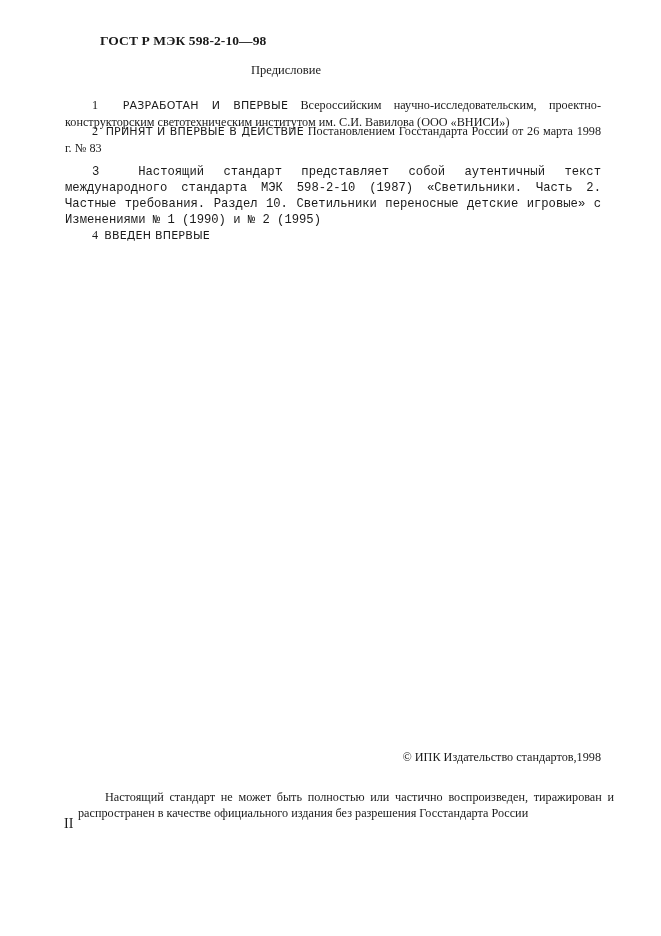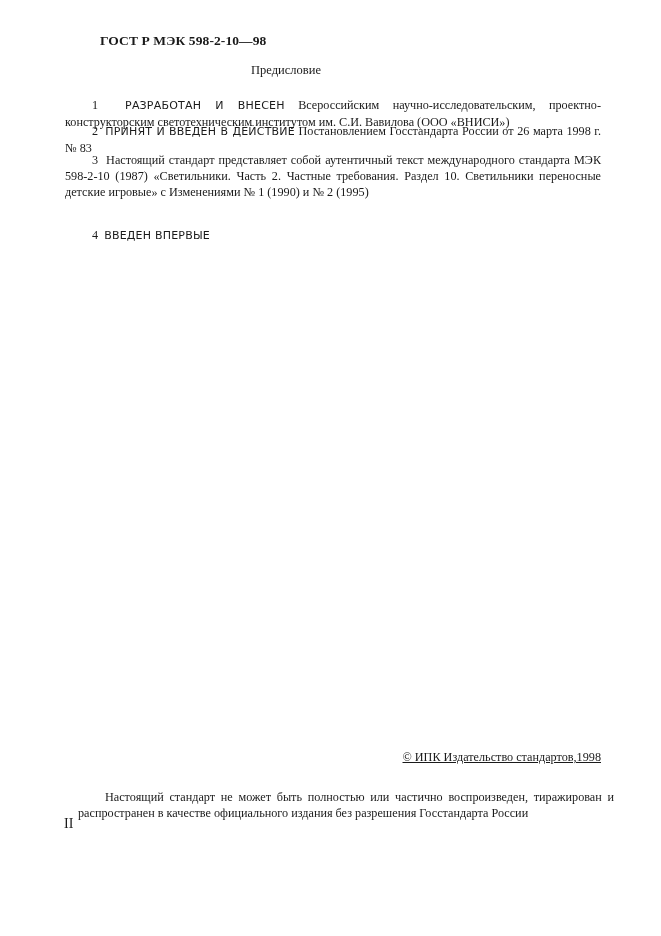--- a/index.html
+++ b/index.html
@@ -43,28 +43,27 @@
       text-indent: 27px;
       margin: 0;
     }
     .caps {
       font-family: "DejaVu Sans", "Liberation Sans", sans-serif;
       font-size: 11px;
       letter-spacing: 0.2px;
     }
     #p1 { top: 97px; }
     #p2 { top: 123px; }
-    #p3 { top: 152px; }
+    #p3 { top: 164px; font-family: Liberation Mono, monospace; }
     #p4 { top: 227px; }
     .copyright {
       position: absolute;
       right: 60px;
       top: 750px;
       font-size: 12.2px;
-      text-decoration: underline;
     }
     .notice {
       position: absolute;
       left: 65px;
       width: 536px;
       top: 776px;
       font-size: 12.2px;
       line-height: 16px;
       text-indent: 27px;
       text-align: justify;
@@ -78,23 +77,23 @@
       font-size: 14px;
     }
   </style>
 </head>
 <body>
 
 <div class="doc-code">ГОСТ Р МЭК 598-2-10—98</div>
 
 <div class="section-title">Предисловие</div>
 
-<p class="para" id="p1"><span>1</span>&nbsp; <span class="caps">РАЗРАБОТАН И ВНЕСЕН</span> <span>Всероссийским научно-исследовательским, проектно-конструкторским светотехническим институтом им. С.И. Вавилова (ООО «ВНИСИ»)</span></p>
+<p class="para" id="p1"><span>1</span>&nbsp; <span class="caps">РАЗРАБОТАН И ВПЕРВЫЕ</span> <span>Всероссийским научно-исследовательским, проектно-конструкторским светотехническим институтом им. С.И. Вавилова (ООО «ВНИСИ»)</span></p>
 
-<p class="para" id="p2"><span>2</span>&nbsp; <span class="caps">ПРИНЯТ И ВВЕДЕН В ДЕЙСТВИЕ</span> <span>Постановлением Госстандарта России от 26 марта 1998 г. № 83</span></p>
+<p class="para" id="p2"><span>2</span>&nbsp; <span class="caps">ПРИНЯТ И ВПЕРВЫЕ В ДЕЙСТВИЕ</span> <span>Постановлением Госстандарта России от 26 марта 1998 г. № 83</span></p>
 
 <p class="para" id="p3"><span>3</span>&nbsp; <span>Настоящий стандарт представляет собой аутентичный текст международного стандарта МЭК 598-2-10 (1987) «Светильники. Часть 2. Частные требования. Раздел 10. Светильники переносные детские игровые» с Изменениями № 1 (1990) и № 2 (1995)</span></p>
 
 <p class="para" id="p4"><span>4</span>&nbsp; <span class="caps">ВВЕДЕН ВПЕРВЫЕ</span></p>
 
 <div class="copyright">© ИПК Издательство стандартов,1998</div>
 
 <p class="notice">Настоящий стандарт не может быть полностью или частично воспроизведен, тиражирован и распространен в качестве официального издания без разрешения Госстандарта России</p>
 
 <div class="page-num">II</div>

